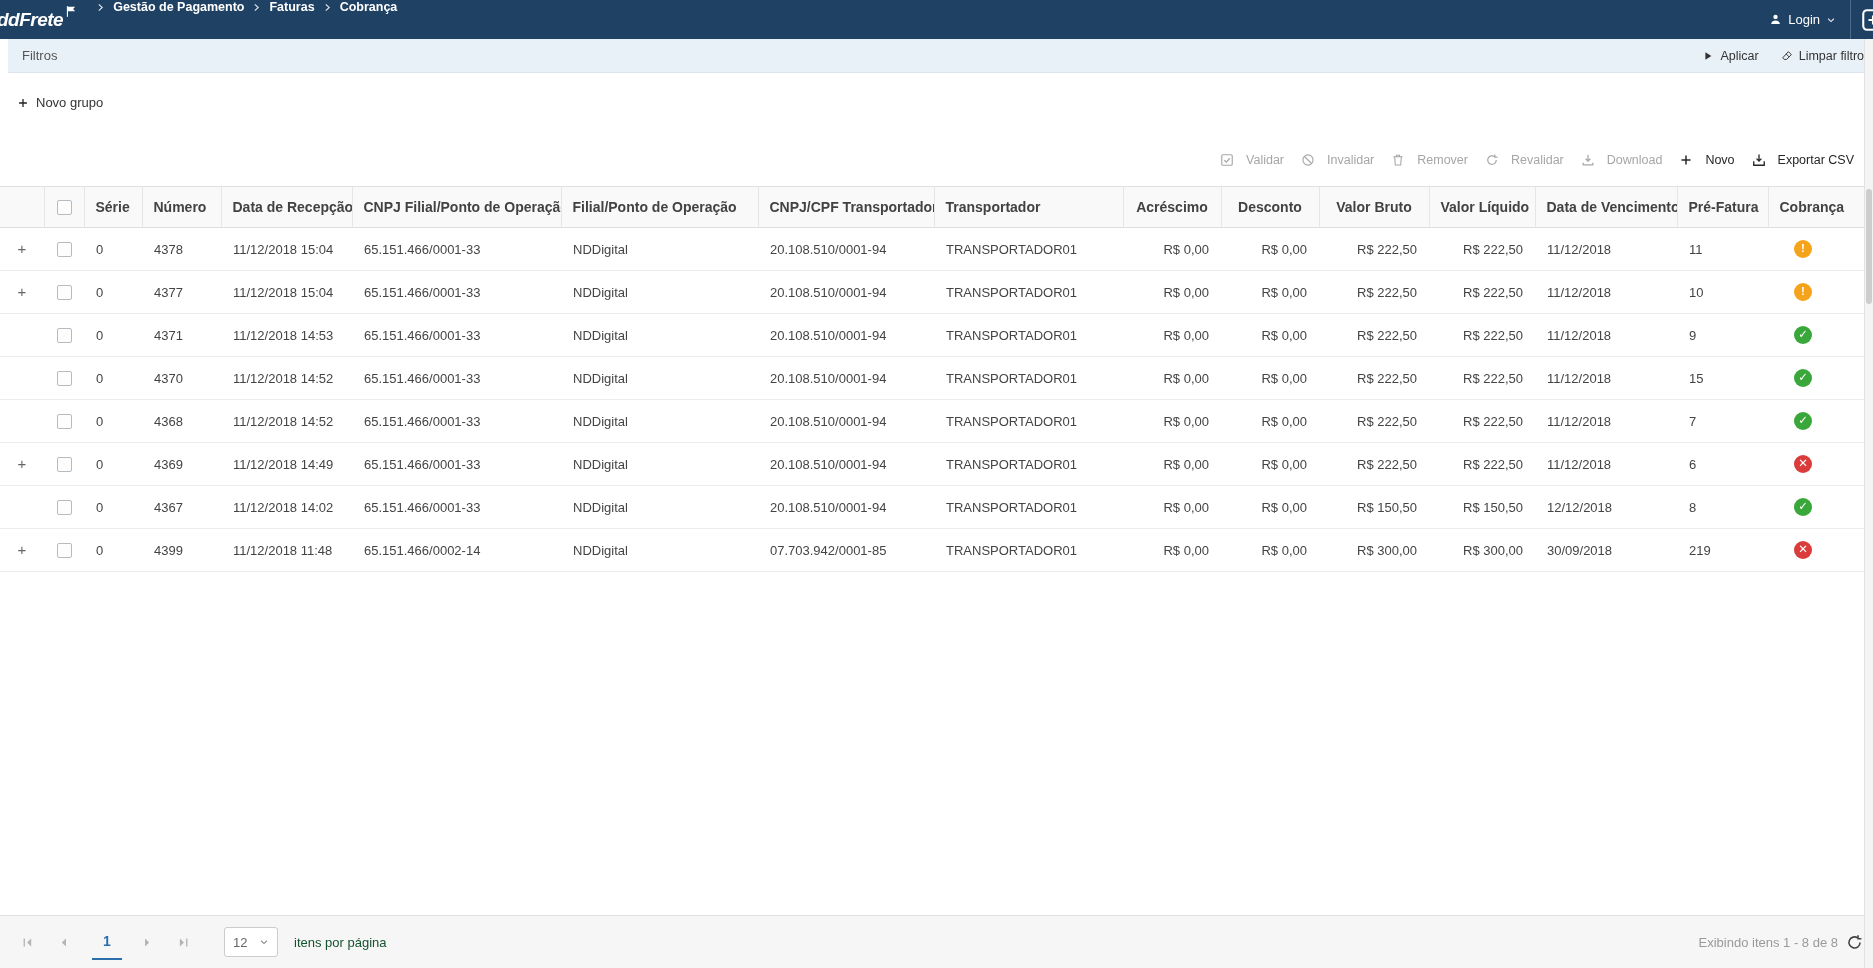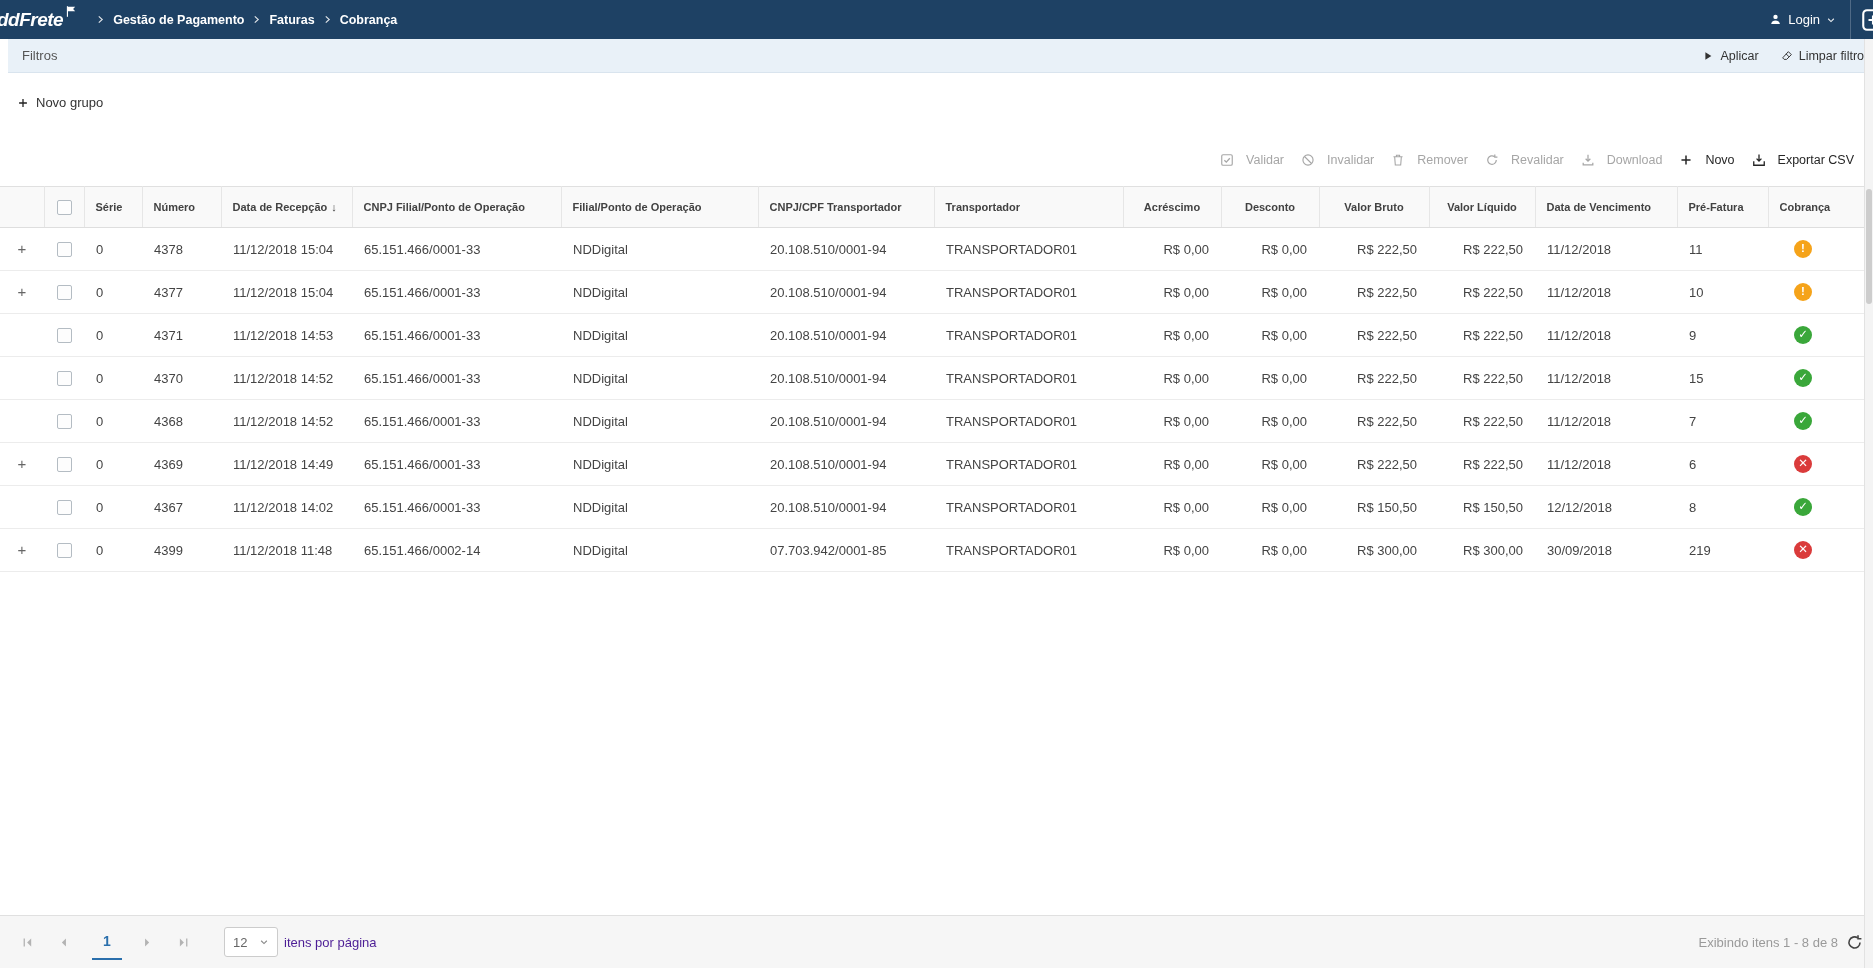--- a/index.html
+++ b/index.html
@@ -9,21 +9,21 @@
     font-size:13px; color:#444; background:#fff;
     overflow:hidden; position:relative;
   }
   .icon { display:inline-block; line-height:0; }
   .icon svg { width:100%; height:100%; display:block; }
 
   
   .topbar {
     position:absolute; top:0; left:0; width:1873px; height:39px;
     background:var(--topbar-bg,#1e4164); color:#fff;
-    display:flex; align-items:center; overflow:hidden;
+    display:flex; align-items:flex-start; overflow:hidden;
   }
   .logo { display:flex; align-items:flex-start; margin-left:-3px; padding-left:0; }
   .logo-text { font-size:19px; font-weight:700; font-style:italic; letter-spacing:-0.5px; line-height:39px; }
   .logo-flag { width:13px; height:13px; margin-left:2px; margin-top:5px; color:#fff; }
   .breadcrumb { display:flex; align-items:center; margin-left:10px; }
   .crumb-sep { width:11px; height:11px; margin:0 7px; color:rgba(255,255,255,.85); }
   .crumb { color:#fff; font-size:12.5px; font-weight:600; text-decoration:none; cursor:pointer; }
   .topbar-right { margin-left:auto; display:flex; align-items:center; height:100%; }
   .login { display:flex; align-items:center; gap:6px; cursor:pointer; padding:0 14px; height:100%; }
   .login-icon { width:13px; height:13px; color:#fff; }
@@ -57,21 +57,21 @@
   .tb-btn { display:flex; align-items:center; gap:12px; background:none; border:none; cursor:pointer;
     font-size:12.5px; font-family:inherit; color:#262626; }
   .tb-btn .icon { width:14px; height:14px; }
   .tb-btn.disabled { color:#a6a6a6; }
 
   
   .grid { position:absolute; top:186px; left:0; width:1864px; background:#fff; }
   table { border-collapse:collapse; table-layout:fixed; width:1864px; }
   th {
     height:41px; background:#f9f9f9; border-top:1px solid #e0e0e0; border-bottom:1px solid #dedede;
-    border-right:1px solid #e6e6e6; font-size:11px; font-weight:700; color:#424242;
+    border-right:1px solid #e6e6e6; font-size:14px; font-weight:700; color:#424242;
     text-align:left; padding:0 11px; white-space:nowrap; overflow:hidden; cursor:pointer;
   }
   th:last-child { border-right:none; }
   th.num { text-align:center; }
   td {
     height:43px; border-bottom:1px solid #ececec; padding:0 12px; font-size:13px; color:#444;
     white-space:nowrap; overflow:hidden; background:#fff;
   }
   td.num { text-align:right; }
   td.ctr, th.ctr { text-align:center; padding:0; }
@@ -99,21 +99,21 @@
   .pg-page {
     min-width:30px; height:36px; background:none; border:none; border-bottom:2px solid var(--accent,#2a6fac);
     color:var(--accent,#2a6fac); font-weight:700; font-size:14px; font-family:inherit;
     margin:0 12px 0 6px; cursor:pointer;
   }
   .pg-size {
     display:flex; align-items:center; justify-content:space-between; width:54px; height:30px;
     background:#fff; border:1px solid #ccc; border-radius:3px; padding:0 8px; margin-left:18px; cursor:pointer;
   }
   .pg-size-chevron { width:10px; height:10px; color:#888; }
-  .pg-label { margin-left:6px; color:#4c1d95; font-size:13px;text-align:center; }
+  .pg-label { margin-left:16px; color:#14532d; font-size:13px;text-align:center; }
   .pg-right { margin-left:auto; display:flex; align-items:center; gap:8px; }
   .pg-status { color:#9a9a9a; font-size:13px; }
   .pg-refresh { width:17px; height:17px; background:none; border:none; color:#444; cursor:pointer; padding:0; }
 
   
   .vscroll {
     position:absolute; top:39px; left:1864px; width:9px; height:929px;
     background:#f4f4f4; border-left:1px solid #e2e2e2;
   }
   .vscroll-thumb { position:absolute; top:150px; left:1px; width:6px; height:115px; background:#cdcdcd; border-radius:3px; }

